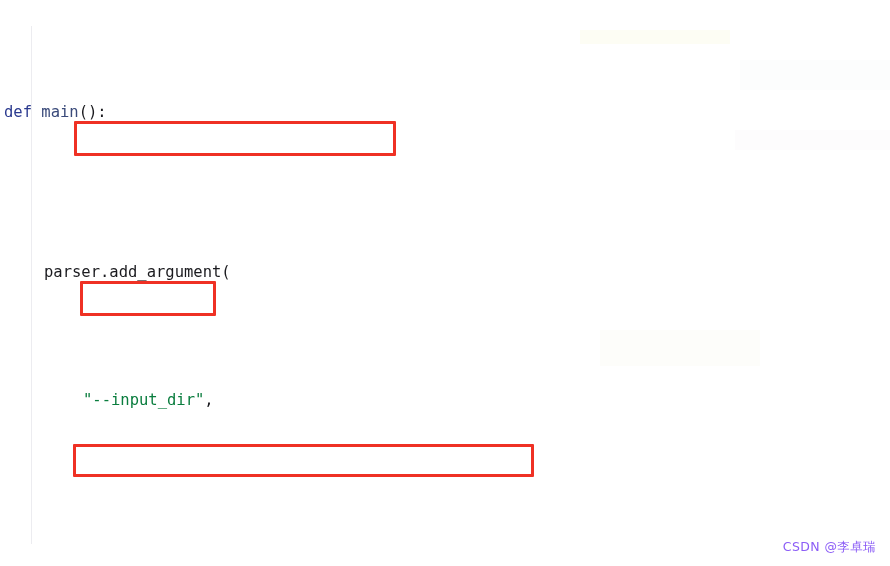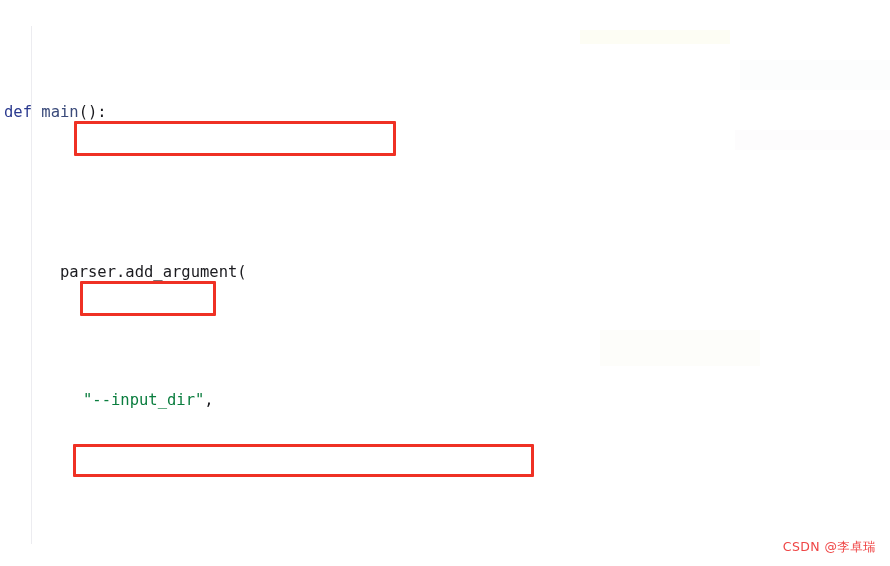--- a/index.html
+++ b/index.html
@@ -75,21 +75,21 @@
   .redbox-1 { left: 74px;  top: 121px; width: 322px; height: 35px; }
   .redbox-2 { left: 80px;  top: 281px; width: 136px; height: 35px; }
   .redbox-3 { left: 73px;  top: 444px; width: 461px; height: 33px; }
 
   .watermark {
     position: absolute;
     right: 14px;
     bottom: 10px;
     font-family: "DejaVu Sans", sans-serif;
     font-size: 12.5px;
-    color: #ef4444;
+    color: #8b5cf6;
     letter-spacing: 0.4px;
     white-space: nowrap;
   }
 </style>
 </head>
 <body>
 
 <div id="screenshot">
 
   <div class="ghost ghost-a"></div>
@@ -97,21 +97,21 @@
   <div class="ghost ghost-c"></div>
   <div class="ghost ghost-d"></div>
 
   <div class="indent-guide"></div>
 
   <div class="code">
 
     <div class="line" style="padding-left:4px;"><span class="tok-kw">def</span><span class="tok-plain"> </span><span class="tok-fn">main</span><span class="tok-plain">():</span></div>
 
 
-    <div class="line" style="padding-left:60px;"><span class="tok-plain">parser.add_argument(</span></div>
+    <div class="line" style="padding-left:44px;"><span class="tok-plain">parser.add_argument(</span></div>
 
     <div class="line" style="padding-left:83px;"><span class="tok-str">"--input_dir"</span><span class="tok-punct">,</span></div>
 
     
 
     
 
     
 
     

